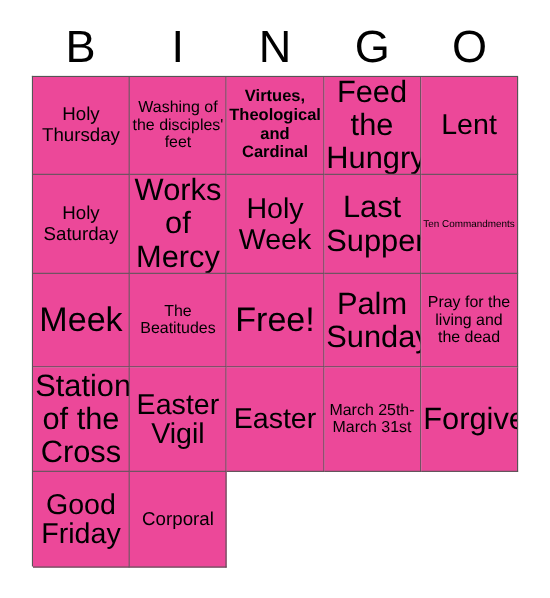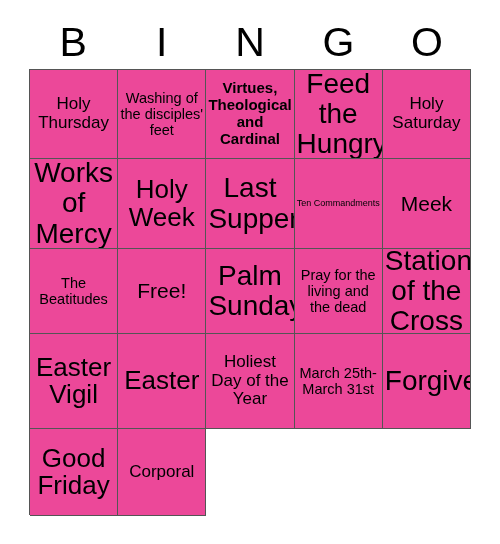--- a/index.html
+++ b/index.html
@@ -81,21 +81,21 @@
     hyphens: none;
   }
 
   
   .fs-xs  { font-size: 9px;  line-height: 1.15; }
   .fs-sm  { font-size: 15px; line-height: 1.12; font-weight: bold; }
   .fs-md  { font-size: 14.5px; line-height: 1.12; }
   .fs-lg  { font-size: 17px;  line-height: 1.10; }
   .fs-xl  { font-size: 28px;  line-height: 1.08; }
   .fs-xxl { font-size: 26px;  line-height: 1.05; }
-  .fs-hug { font-size: 21px;  line-height: 1.03; }
+  .fs-hug { font-size: 31px;  line-height: 1.03; }
 </style>
 </head>
 <body>
 
 <div class="card">
 
   <div class="header-row">
     <div class="header-cell">B</div>
     <div class="header-cell">I</div>
     <div class="header-cell">N</div>
@@ -109,20 +109,23 @@
       <span class="cell-text fs-lg">Holy Thursday</span>
     </div>
     <div class="cell">
       <span class="cell-text fs-md">Washing of the disciples' feet</span>
     </div>
     <div class="cell">
       <span class="cell-text fs-sm">Virtues, Theological and Cardinal</span>
     </div>
     <div class="cell">
       <span class="cell-text fs-xl">Feed the Hungry</span>
+    </div>
+    <div class="cell">
+      <span class="cell-text fs-xxl">Lent</span>
     </div>
 
     <div class="cell">
       <span class="cell-text fs-lg">Holy Saturday</span>
     </div>
     <div class="cell">
       <span class="cell-text fs-xl">Works of Mercy</span>
     </div>
     <div class="cell">
       <span class="cell-text fs-xxl">Holy Week</span>
@@ -152,23 +155,20 @@
     </div>
     <div class="cell">
       <span class="cell-text fs-xl">Stations of the Cross</span>
     </div>
     <div class="cell">
       <span class="cell-text fs-xxl">Easter Vigil</span>
     </div>
     <div class="cell">
       <span class="cell-text fs-xxl">Easter</span>
     </div>
-    <div class="cell">
-      <span class="cell-text fs-lg">Holiest Day of the Year</span>
-    </div>
 
     <div class="cell">
       <span class="cell-text fs-md">March 25th-March 31st</span>
     </div>
     <div class="cell">
       <span class="cell-text fs-xl">Forgive</span>
     </div>
     <div class="cell">
       <span class="cell-text fs-xxl">Good Friday</span>
     </div>

